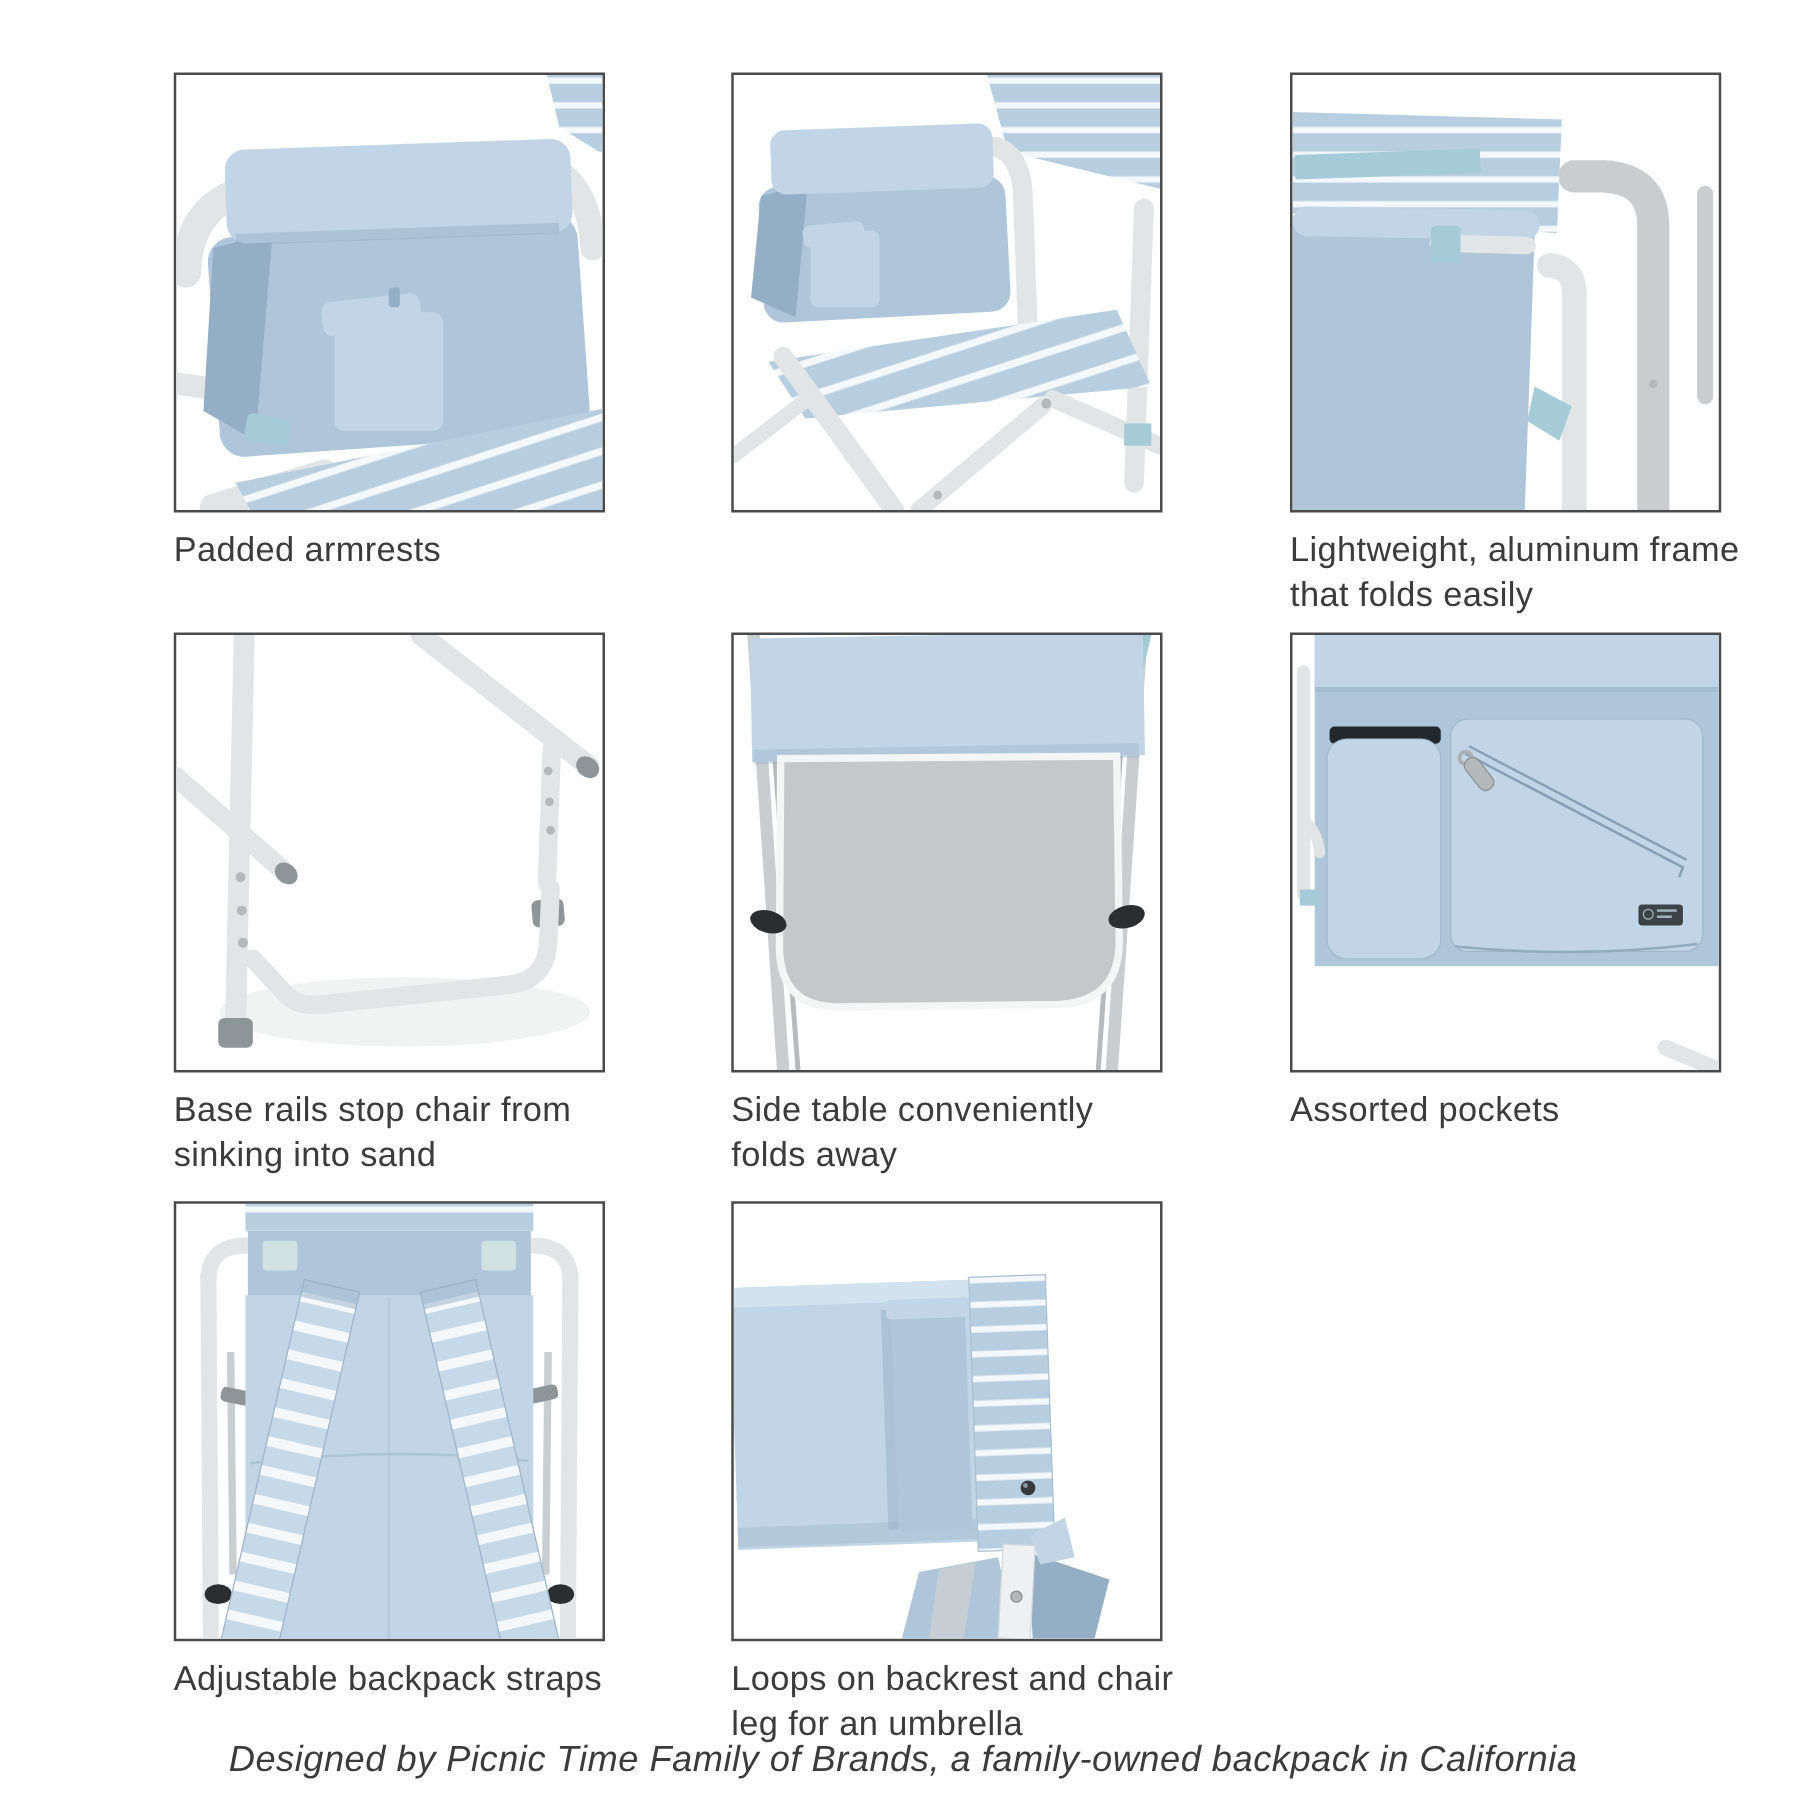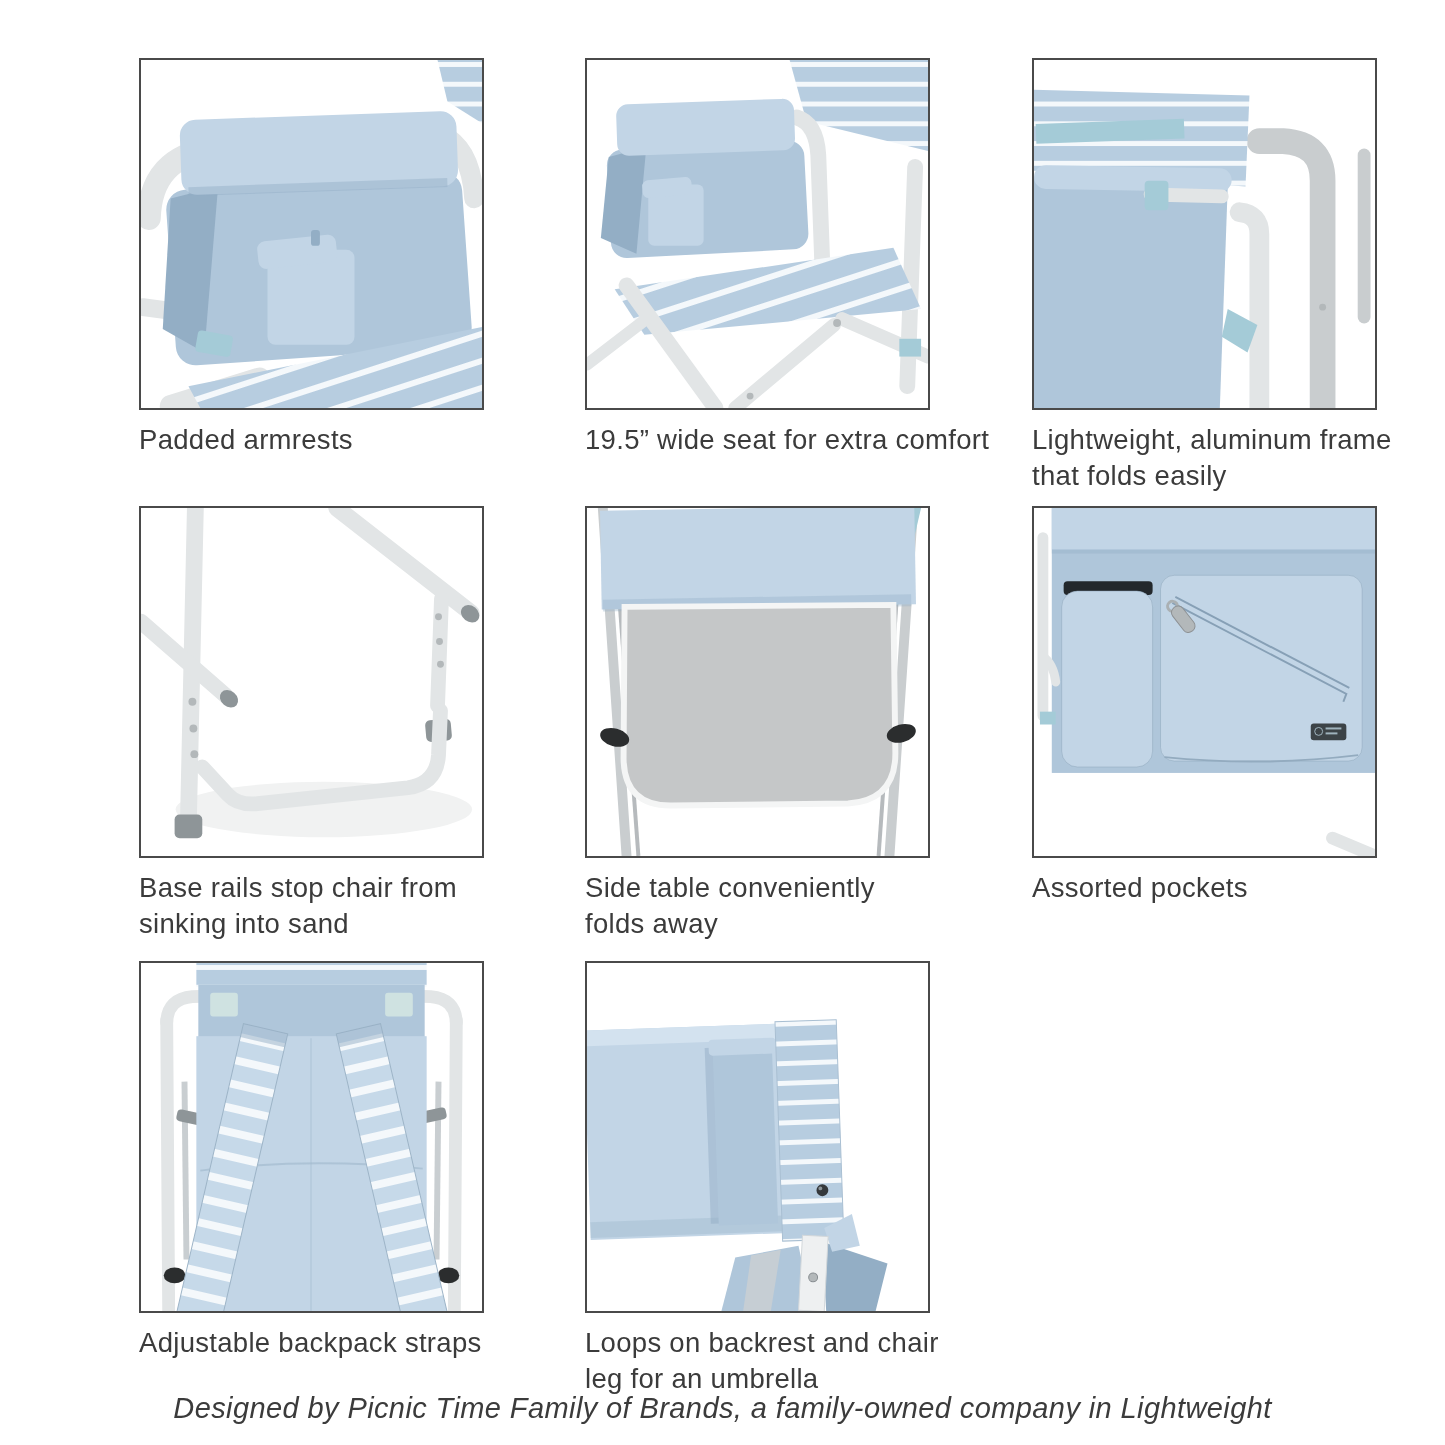--- a/index.html
+++ b/index.html
@@ -97,21 +97,20 @@
         <polygon points="28,232 310,190 338,252 58,278" fill="url(#stripeD)"></polygon>
         <path class="tube" stroke-width="16" d="M 40,228 L 130,352"></path>
         <path class="tube" stroke-width="14" d="M 250,268 L 150,352"></path>
         <path class="tube" stroke-width="14" d="M 258,262 L 345,300"></path>
         <path class="tube" stroke-width="12" d="M 0,308 L 60,262"></path>
         <rect x="316" y="282" width="22" height="18" class="f-web"></rect>
         <circle cx="253" cy="266" r="4" class="f-metal"></circle>
         <circle cx="165" cy="340" r="3.5" class="f-metal"></circle>
       </svg>
     </div>
-    <figcaption class="caption">19.5” wide seat for extra comfort</figcaption>
   </figure>
 
   
   <figure class="cell p13">
     <div class="tile">
       <svg viewBox="0 0 345 352">
         <path class="tube-d" stroke-width="13" d="M 334,96 L 334,260"></path>
         <path class="tube-d" stroke-width="26" d="M 292,352 L 292,122 Q 292,84 252,82 L 228,82"></path>
         <path class="tube" stroke-width="20" d="M 228,352 L 228,176 Q 228,156 208,154"></path>
         <circle cx="292" cy="250" r="3.5" class="f-metal"></circle>
@@ -268,14 +267,14 @@
         </g>
         <g transform="rotate(-13 224 84)">
           <rect x="201" y="66" width="46" height="310" fill="url(#stripeS)" stroke="#9db4c7"></rect>
           <rect x="201" y="66" width="46" height="14" class="f-bd" opacity="0.5"></rect>
         </g>
       </svg>
     </div>
     <figcaption class="caption">Adjustable backpack straps</figcaption>
   </figure>
 
-  <div class="footer">Designed by Picnic Time Family of Brands, a family-owned company in Lightweight</div>
+  <div class="footer">Designed by Picnic Time Family of Brands, a family-owned backpack in California</div>
 </div>
 
 </body></html>

